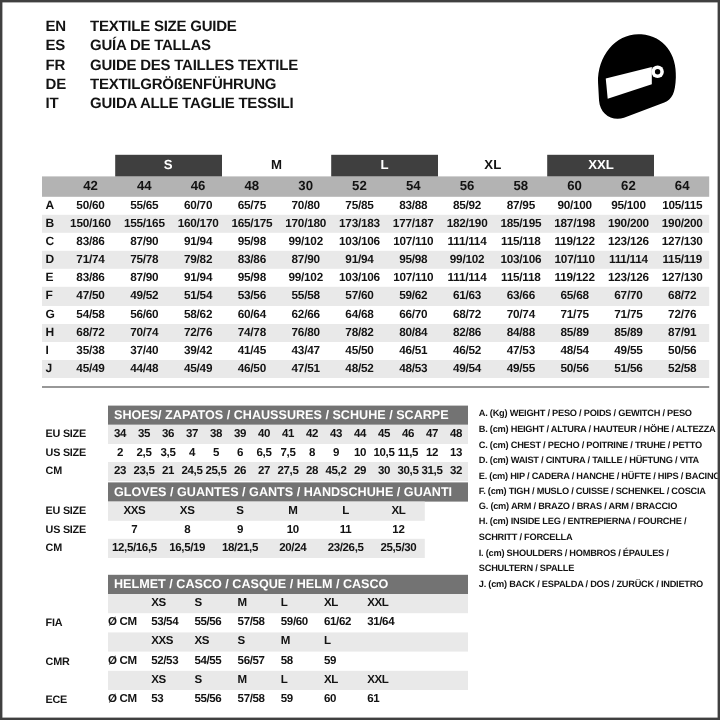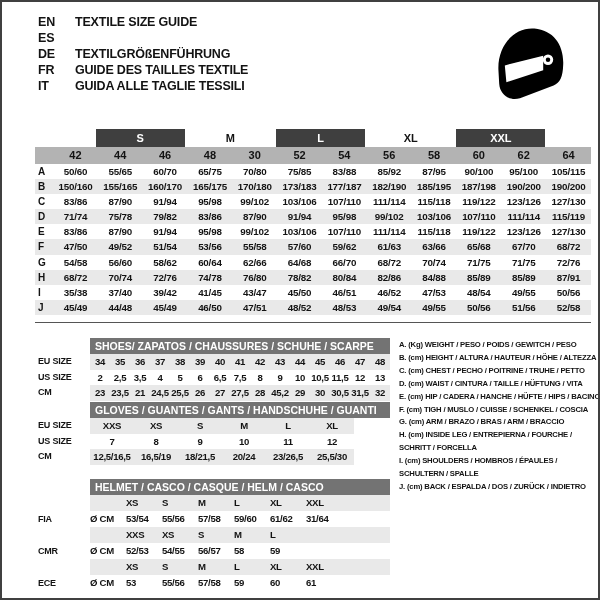--- a/index.html
+++ b/index.html
@@ -56,28 +56,29 @@
 <div class="page">
 
   <div class="langs">
 
   <div class="lang-row">
         <span class="lang-code">EN</span>
         <span class="lang-title">TEXTILE SIZE GUIDE</span>
       </div>
       <div class="lang-row">
         <span class="lang-code">ES</span>
+        <span class="lang-title">GUÍA DE TALLAS</span>
+      </div>
+      <div class="lang-row">
+        <span class="lang-code">FR</span>
+        <span class="lang-title">GUIDE DES TAILLES TEXTILE</span>
       </div>
       <div class="lang-row">
         <span class="lang-code">DE</span>
         <span class="lang-title">TEXTILGRÖßENFÜHRUNG</span>
-      </div>
-      <div class="lang-row">
-        <span class="lang-code">FR</span>
-        <span class="lang-title">GUIDE DES TAILLES TEXTILE</span>
       </div>
       <div class="lang-row">
         <span class="lang-code">IT</span>
         <span class="lang-title">GUIDA ALLE TAGLIE TESSILI</span>
       </div>
     </div>
 
   <svg class="helmet-logo" viewBox="0 0 100 100" aria-hidden="true">
     <path fill="#000" d="M58 7 C82 9 95 28 94 52 C93.5 68 90 75 82 78 L40 94 C27 98 15 90 14 76 L13 58 C12 28 33 5 58 7 Z"></path>
     <path fill="#fff" d="M21 53 L69 41 L69 59 L23 74 Z"></path>

